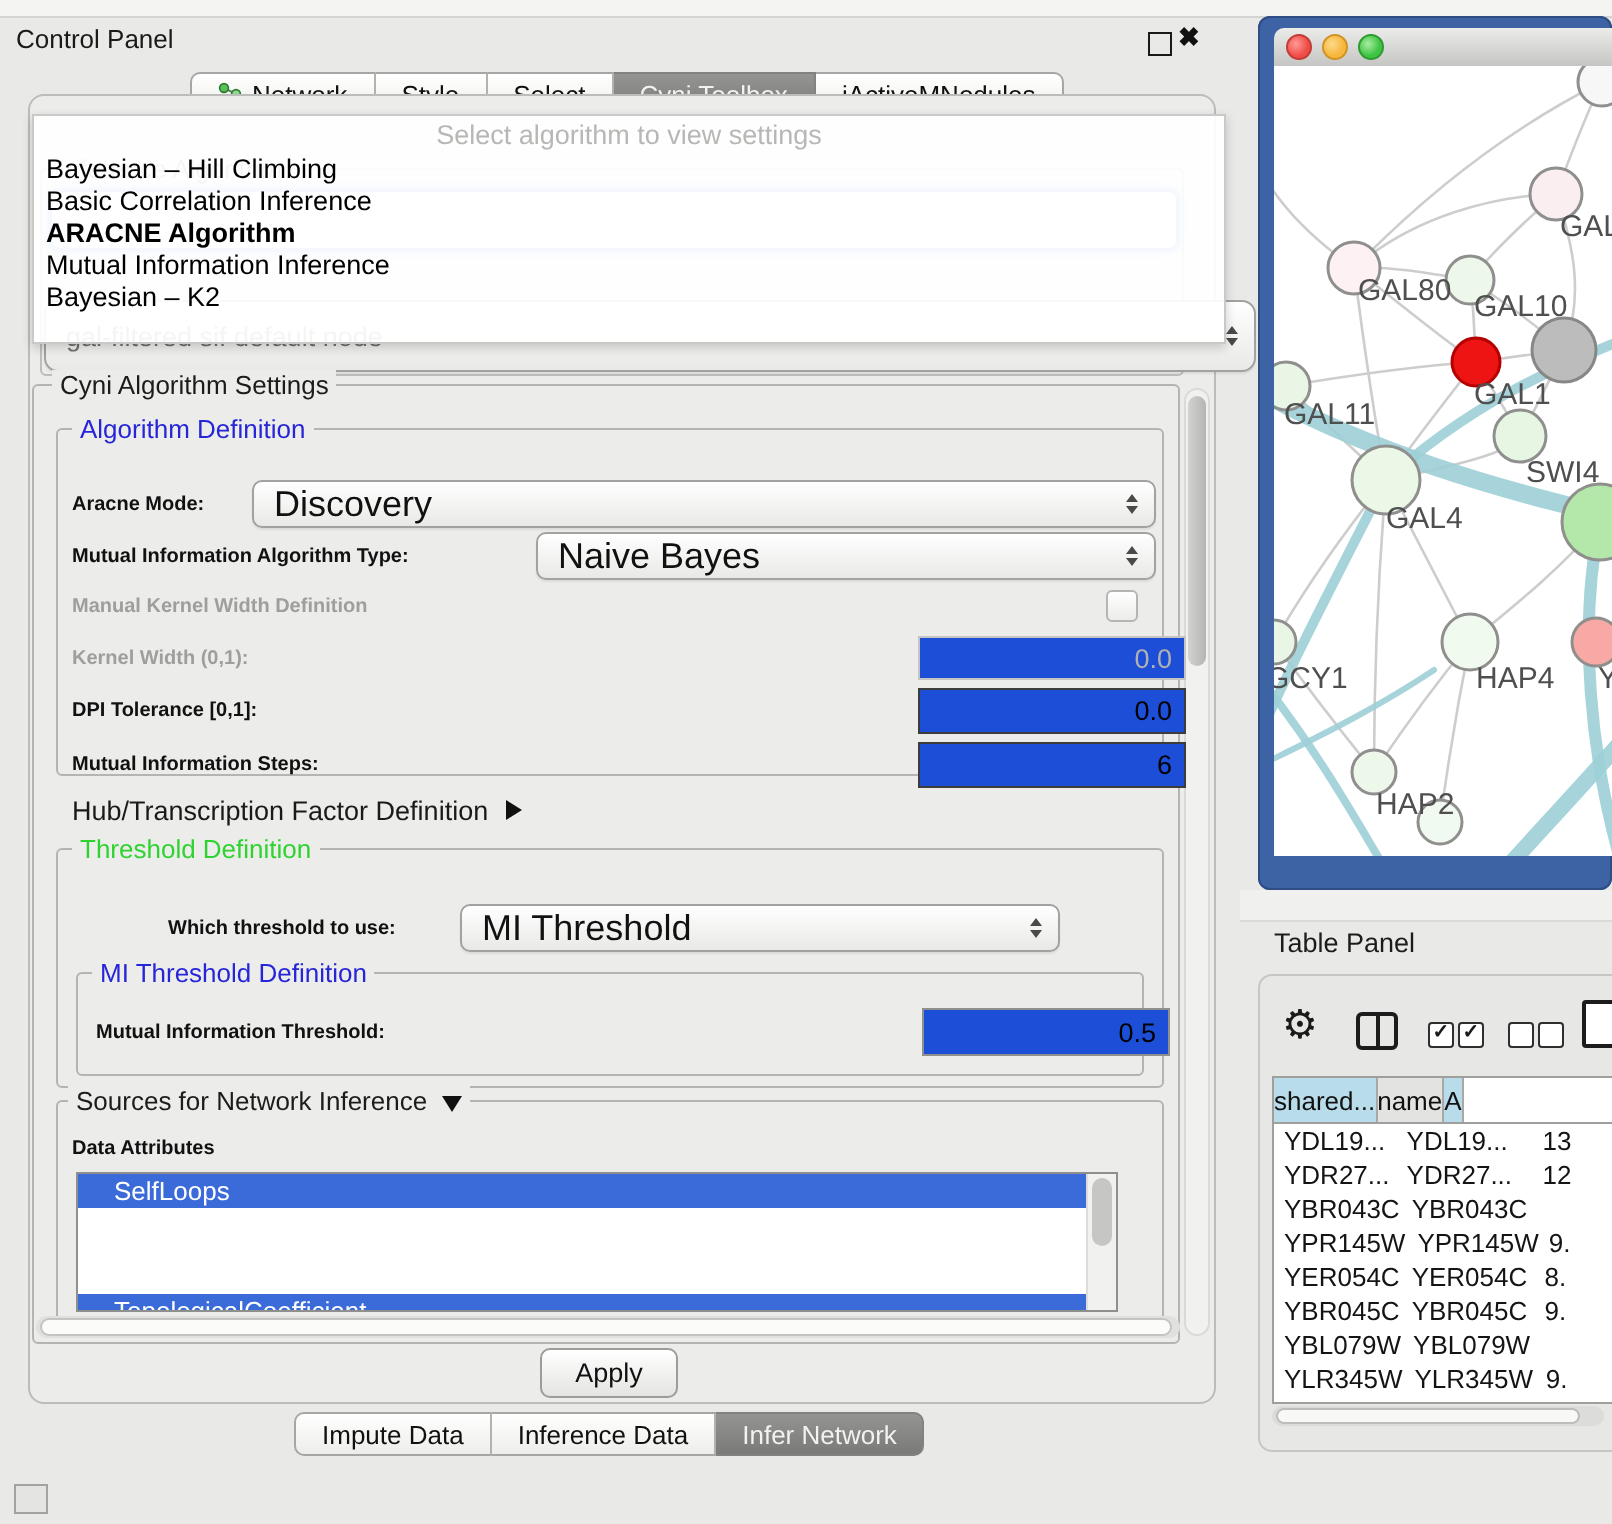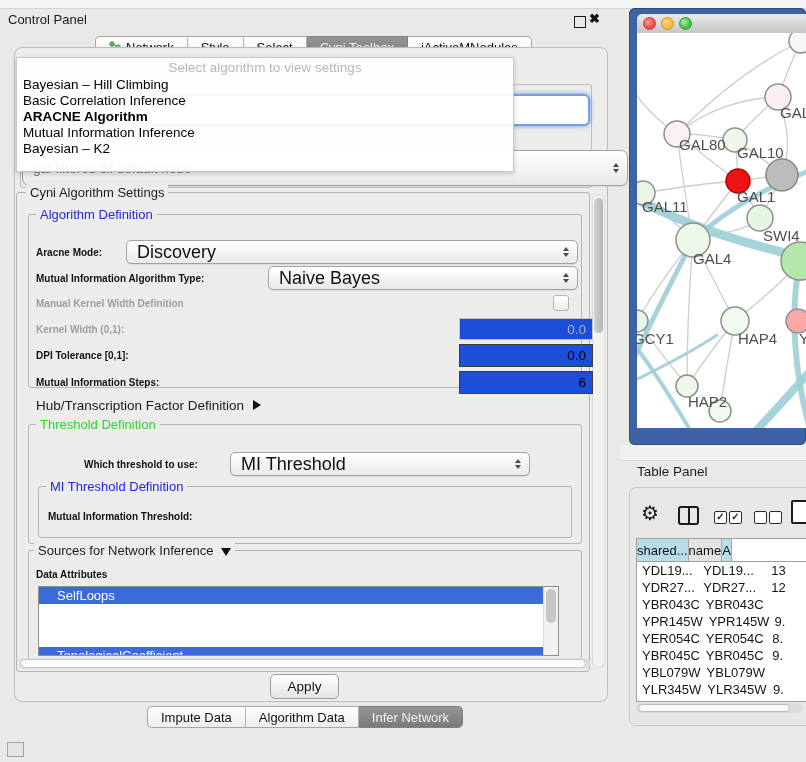--- a/index.html
+++ b/index.html
@@ -28,21 +28,21 @@
   #inference-legend{left:26px;top:77px;font-size:13px;color:#777;background:#ececea;padding:0 3px;}
   #focus-combo{left:24px;top:94px;width:562px;height:28px;border:2px solid #74a0e4;border-radius:6px;background:#fff;
                box-shadow:0 0 5px rgba(90,140,220,.85);}
   .combo{height:24px;border:1px solid #a2a2a0;border-radius:5px;background:linear-gradient(#ffffff,#e9e9e7);
          display:flex;align-items:center;padding:0 24px 0 10px;font-size:18px;color:#111;box-shadow:0 1px 1px rgba(0,0,0,.07);}
   .combo .arrows{position:absolute;right:8px;top:50%;transform:translateY(-50%);display:flex;flex-direction:column;gap:2px;}
   .tri-up{width:0;height:0;border-left:3.5px solid transparent;border-right:3.5px solid transparent;border-bottom:4px solid #4a4a48;}
   .tri-dn{width:0;height:0;border-left:3.5px solid transparent;border-right:3.5px solid transparent;border-top:4px solid #4a4a48;}
   #net-combo{left:22px;top:150px;width:570px;height:34px;border-radius:7px;color:#707070;font-size:13.5px;}
   
-  #algo-dropdown{left:16px;top:57px;width:498px;height:115px;background:rgba(255,255,255,.93);
+  #algo-dropdown{left:16px;top:57px;width:597px;height:115px;background:rgba(255,255,255,.93);
                  border:1px solid #c9c9c7;box-shadow:0 2px 5px rgba(0,0,0,.18);z-index:6;padding-top:2px;box-sizing:border-box;}
   #algo-placeholder{height:17px;line-height:15px;text-align:center;color:#b7b7b5;font-size:13.5px;}
   .algo-item{height:16px;line-height:16px;padding-left:6px;font-size:13.5px;color:#000;white-space:nowrap;}
   .algo-item.hl{font-weight:bold;}
   
   .fs{border:1px solid #b4b4b2;border-radius:3px;}
   .fs-legend{position:absolute;font-size:13px;background:#ececea;padding:0 4px;white-space:nowrap;}
   .blue{color:#2626d8;} .green{color:#2fd32f;} .dark{color:#1c1c1c;}
   #settings-fs{left:16px;top:192px;width:572px;height:478px;}
   
@@ -215,20 +215,21 @@
     <span>MI Threshold</span>
     <span class="arrows">
         <span class="tri-up"></span>
         <span class="tri-dn"></span>
       </span>
   </div>
 
   <div class="abs fs" style="left:38px;top:486px;width:532px;height:50px;"></div>
   <div class="abs fs-legend blue" style="left:46px;top:479px;">MI Threshold Definition</div>
   <div class="abs lbl" style="left:48px;top:504px;height:24px;">Mutual Information Threshold:</div>
+  <div class="abs tinput mid" style="left:442px;top:504px;width:124px;height:24px;">0.5</div>
 
   <div class="abs fs" style="left:28px;top:550px;width:552px;height:110px;"></div>
   <div class="abs fs-legend dark" style="left:34px;top:543px;display:flex;align-items:center;">
     <span>Sources for Network Inference</span>
     <span class="tri-down-big"></span>
   </div>
   <div class="abs lbl" style="left:36px;top:566px;height:16px;">Data Attributes</div>
   <div class="abs" id="attr-list">
     <div id="attr-items">
         <div class="attr-item" style="background: rgb(58, 107, 216);">SelfLoops</div>
@@ -244,21 +245,21 @@
   <div class="abs" id="settings-hscroll"></div>
   <div class="abs" id="settings-hthumb"></div>
 
   <div class="abs" id="apply-btn">Apply</div>
 
   <div class="abs seg" id="bottom-tabs">
       <span class="tab">
         <span>Impute Data</span>
       </span>
       <span class="tab">
-        <span>Algorithm Data</span>
+        <span>Inference Data</span>
       </span>
       <span class="tab sel">
         <span>Infer Network</span>
       </span>
     </div>
 
   <div class="abs" id="bl-square"></div>
 
   <div class="abs" id="net-frame"></div>
   <div class="abs" id="net-titlebar"></div>

